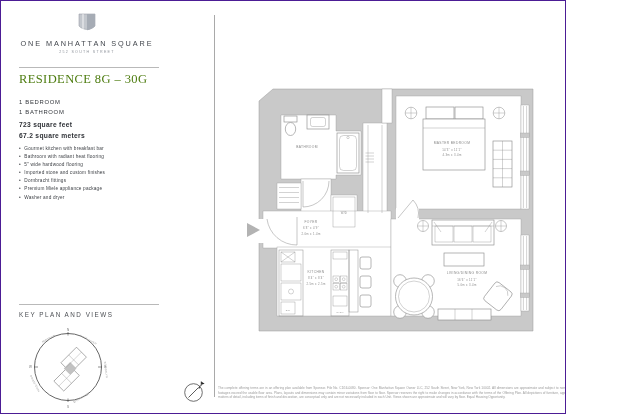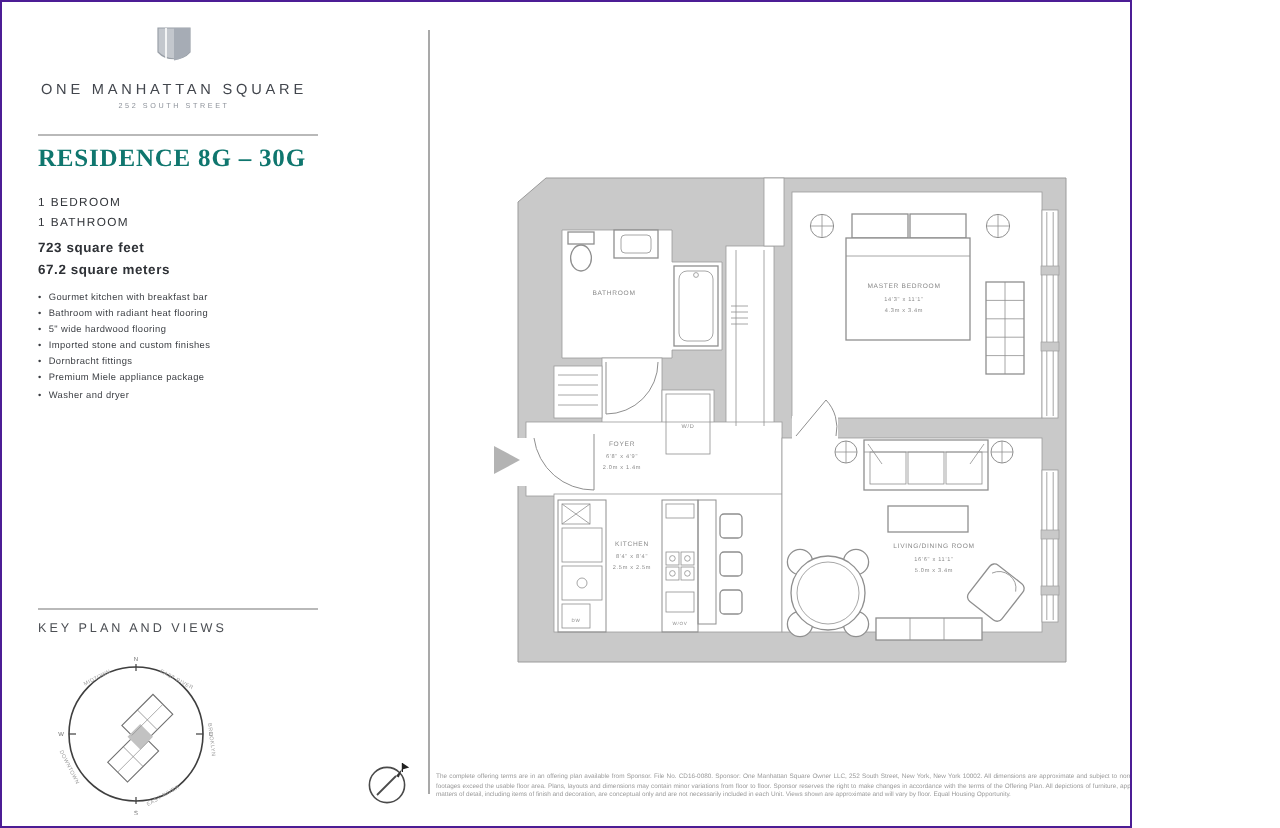--- a/index.html
+++ b/index.html
@@ -6,21 +6,21 @@
   .page{position:relative;width:566px;height:414px;background:#fff;overflow:hidden;
         font-family:"Liberation Sans",sans-serif;border:1px solid #4c1d95;box-sizing:border-box;}
   
   .brand{position:absolute;left:0;top:12px;width:172px;text-align:center;}
   .brand-name{font-size:7.3px;letter-spacing:1.9px;color:#42464d;margin-top:3px;}
   .brand-addr{font-size:3.6px;letter-spacing:1.3px;color:#8d929a;margin-top:2px;}
   .h-divider{position:absolute;height:1px;background:#b9b9b9;}
   #div1{left:18px;top:66px;width:140px;}
   #div2{left:18px;top:303px;width:140px;}
   .res-title{position:absolute;left:18px;top:71px;font-family:"Liberation Serif",serif;
-             font-weight:bold;font-size:12.5px;letter-spacing:.4px;color:#0f766e;}
+             font-weight:normal;font-size:12.5px;letter-spacing:.4px;color:#4d7c0f;}
   .bedbath{position:absolute;left:18px;top:97px;font-size:5.9px;letter-spacing:.7px;
            color:#33363b;line-height:9.5px;}
   .stats{position:absolute;left:18px;top:119px;font-size:6.7px;font-weight:bold;
          letter-spacing:.3px;color:#2e3136;line-height:10.5px;}
   .features{position:absolute;left:18px;top:144px;font-size:4.7px;color:#3b3e43;
             line-height:8.1px;letter-spacing:.2px;}
   .feat{display:flex;}
   .feat::before{content:"•";margin-right:3.5px;color:#3b3e43;}
   .keyplan-title{position:absolute;left:18px;top:310px;font-size:6.3px;letter-spacing:1.5px;color:#4c4f54;}
   .keyplan{position:absolute;left:15px;top:325px;}

